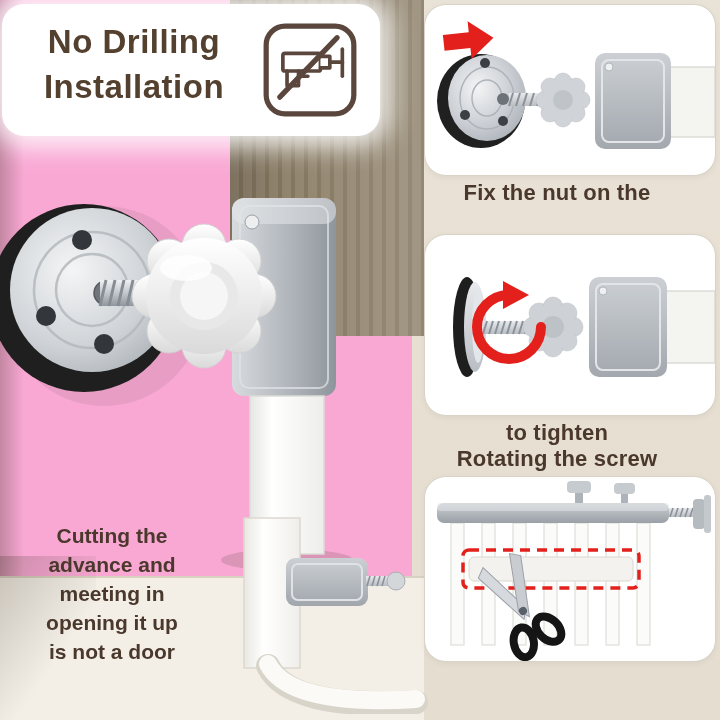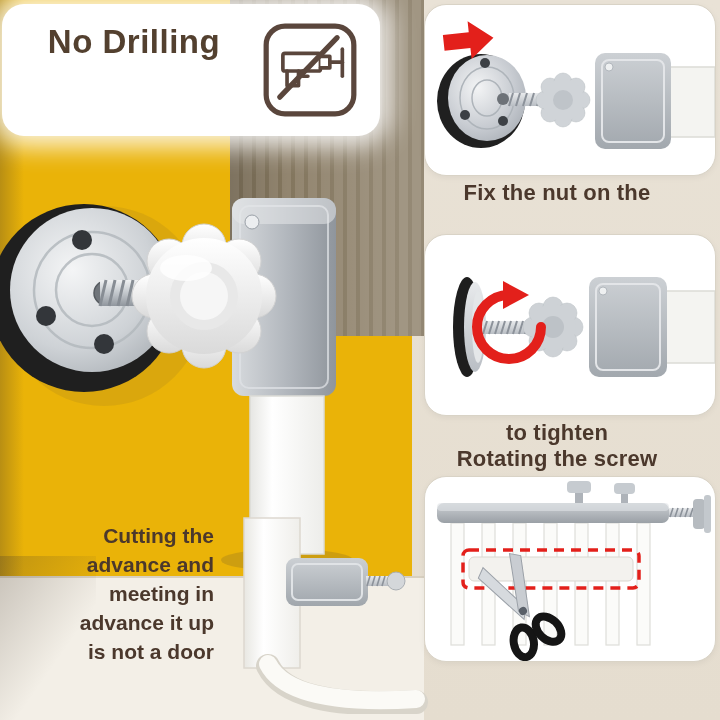--- a/index.html
+++ b/index.html
@@ -1,17 +1,17 @@
 <!DOCTYPE html>
 <html><head>
 <meta charset="utf-8">
 <style>
   * { margin:0; padding:0; box-sizing:border-box; }
   html,body { width:720px; height:720px; font-family:"Liberation Sans", sans-serif; background:#ece7de; }
-  .stage { position:relative; width:720px; height:720px; overflow:hidden; background:#eab308; }
+  .stage { position:relative; width:720px; height:720px; overflow:hidden; background:#f9a8d4; }
 
   
   .bg-right { position:absolute; left:412px; top:0; width:308px; height:720px;
               background:linear-gradient(180deg,#e9e2d6,#e5ddcf); }
   .wall-edge { position:absolute; left:0; top:0; width:24px; height:720px;
                background:linear-gradient(90deg,rgba(70,58,45,.30),rgba(70,58,45,0)); }
   .curtain { position:absolute; left:230px; top:0; width:194px; height:336px;
              background:
                linear-gradient(90deg,rgba(0,0,0,.14),rgba(0,0,0,0) 30%,rgba(255,255,255,.14) 88%),
                repeating-linear-gradient(90deg,#92856f 0px,#92856f 9px,#83765e 9px,#83765e 13px); }
@@ -37,21 +37,21 @@
   .panel1 { top:4px;   height:172px; }
   .panel2 { top:234px; height:182px; }
   .panel3 { top:476px; height:186px; }
 
   .caption { position:absolute; left:408px; width:298px; text-align:center;
              color:#4b382c; font-weight:bold; font-size:22px; line-height:1.18; letter-spacing:.2px; }
   .cap1 { top:180px; } .cap2 { top:420px; } .cap3 { top:665px; }
   .cap-line { display:block; }
 
   
-  .note { position:absolute; left:10px; top:522px; width:204px; text-align:right;
+  .note { position:absolute; left:10px; top:522px; width:204px; text-align:center;
           color:#4b382c; font-weight:bold; font-size:21px; line-height:1.38; }
   .note-line { display:block; }
 
   .bottom-illus { position:absolute; left:198px; top:514px; }
 </style>
 </head>
 <body>
 
 <div class="stage">
 
@@ -134,20 +134,21 @@
       <circle cx="204" cy="148" r="58" fill="url(#mKnob)"></circle>
       <circle cx="204" cy="148" r="34" fill="#e8e8e8"></circle>
       <circle cx="204" cy="148" r="24" fill="#f6f6f6"></circle>
       <ellipse cx="186" cy="120" rx="26" ry="13" fill="rgba(255,255,255,.8)"></ellipse>
     </g>
   </svg>
 
   <div class="plate"></div>
   <div class="badge">
     <span class="cap-line">No Drilling</span>
+    <span class="cap-line">Installation</span>
   </div>
   <svg class="drill-box" width="96" height="96" viewBox="0 0 92 92">
     <rect x="4" y="4" width="84" height="84" rx="18" fill="#ffffff" stroke="#5a463c" stroke-width="5"></rect>
     <g stroke="#5a463c" stroke-width="3.5" fill="#ffffff" stroke-linecap="round" stroke-linejoin="round">
       <rect x="20" y="30" width="36" height="17" rx="2"></rect>
       <path d="M56,33 h9 v11 h-9"></path>
       <line x1="65" y1="38.5" x2="77" y2="38.5"></line>
       <line x1="77" y1="26" x2="77" y2="52"></line>
       <path d="M24,47 v14 h11 v-14" fill="none"></path>
       <path d="M39,47 v5 h5" fill="none"></path>
@@ -315,21 +316,21 @@
       </g>
     </svg>
   </div>
   <div class="caption cap3">
   </div>
 
   <div class="note">
     <span class="note-line">Cutting the</span>
     <span class="note-line">advance and</span>
     <span class="note-line">meeting in</span>
-    <span class="note-line">advance it up</span>
+    <span class="note-line">opening it up</span>
     <span class="note-line">is not a door</span>
   </div>
 
   <svg class="bottom-illus" width="230" height="200" viewBox="0 0 230 200">
     <defs>
       <linearGradient id="bPost" x1="0" y1="0" x2="1" y2="0">
         <stop offset="0" stop-color="#e8e7e2"></stop>
           <stop offset=".35" stop-color="#ffffff"></stop>
           <stop offset="1" stop-color="#efeeea"></stop>
       </linearGradient>

